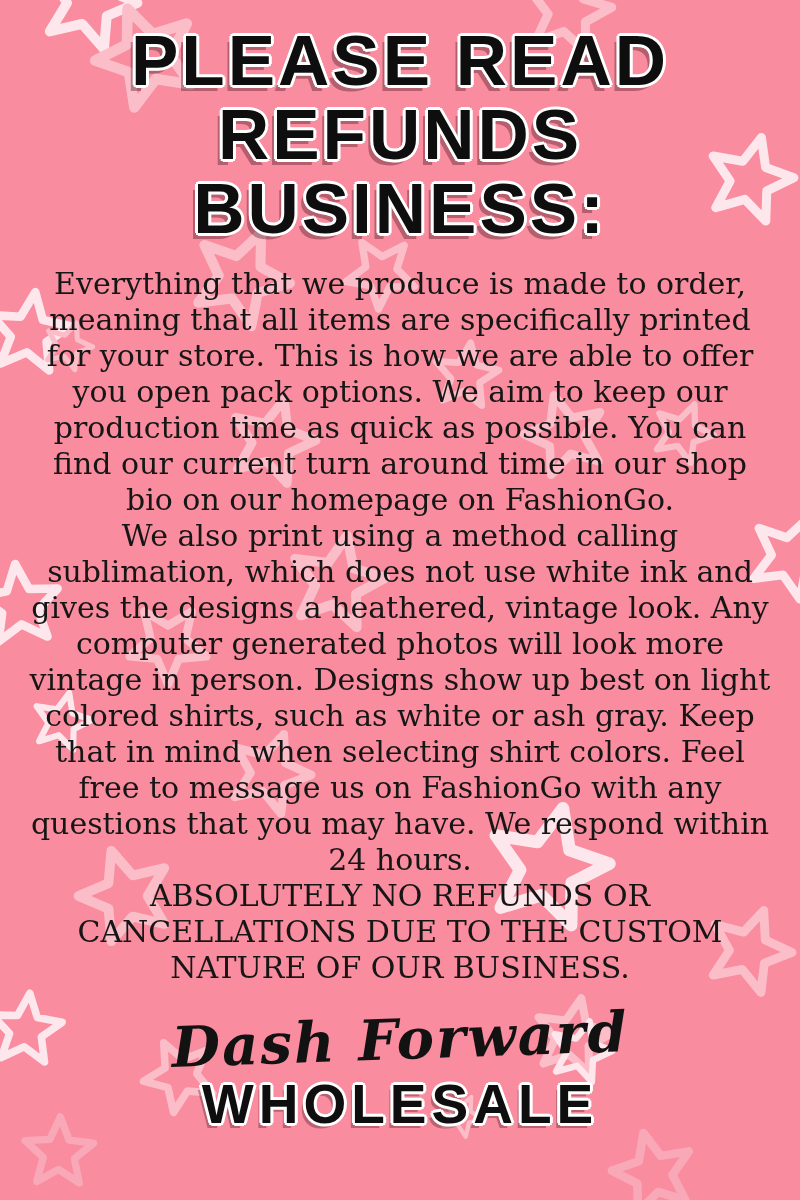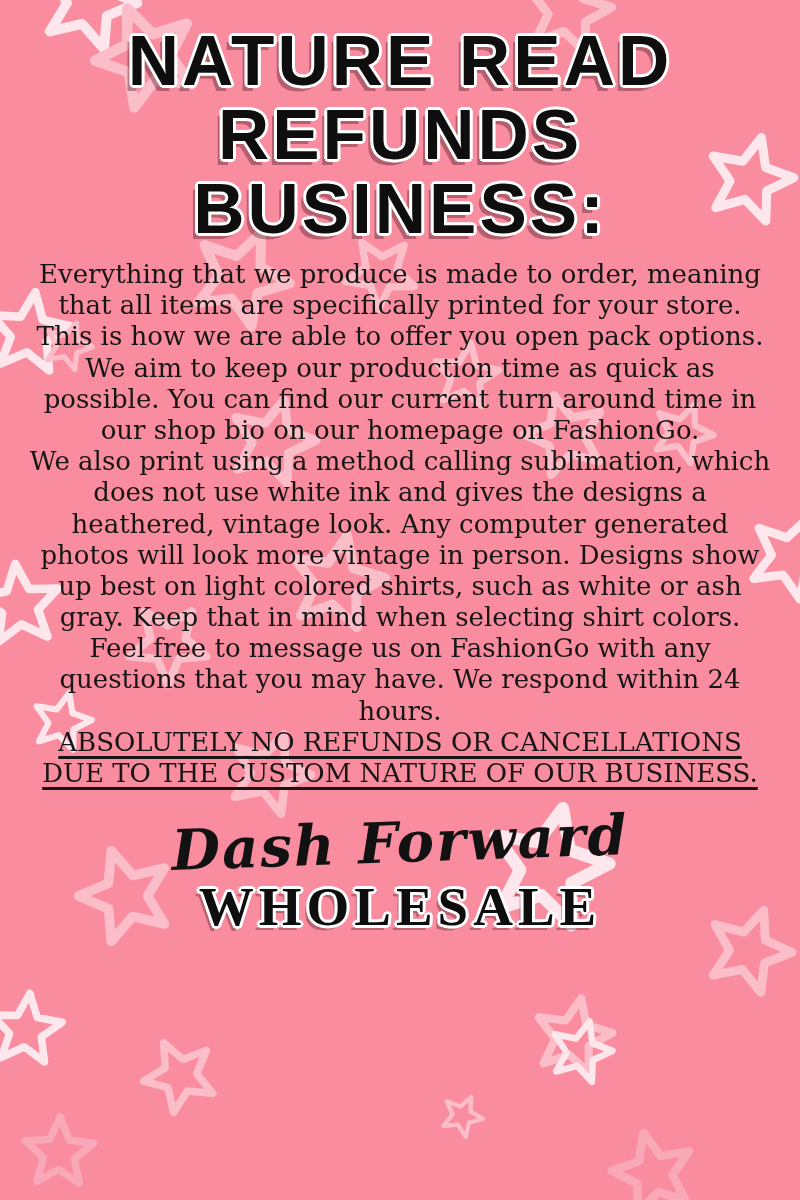--- a/index.html
+++ b/index.html
@@ -46,49 +46,48 @@
     text-shadow:
       -2px -2px 0 var(--outline, #fff),  2px -2px 0 var(--outline, #fff),
       -2px  2px 0 var(--outline, #fff),  2px  2px 0 var(--outline, #fff),
       -3px  0   0 var(--outline, #fff),  3px  0   0 var(--outline, #fff),
        0   -3px 0 var(--outline, #fff),  0    3px 0 var(--outline, #fff),
       -5px  6px 0 rgba(70, 20, 32, 0.38);
   }
 
   .body-wrap {
     width: 744px;
-    margin: 13px auto 0;
-    font-size: 26px;
+    margin: 20px auto 0;
+    font-size: 30px;
     line-height: 1.2;
     color: var(--text, #161616);
   }
   .body-wrap p { margin: 0; }
 
   .notice {
-    text-decoration: underline;
     text-decoration-thickness: 3px;
     text-underline-offset: 5px;
   }
 
   .signature { margin-top: 22px; }
   .script-name {
     display: block;
     font-family: "DejaVu Serif", cursive;
     font-style: italic;
     font-weight: 700;
     font-size: 56px;
     line-height: 62px;
     letter-spacing: 2px;
     color: #121212;
     transform: rotate(-2deg);
   }
   .wordmark {
     display: block;
     margin-top: 4px;
-    font-family: Liberation Serif, serif;
+    font-family: Liberation Sans, sans-serif;
     font-weight: 900;
     font-size: 55px;
     line-height: 60px;
     letter-spacing: 5px;
     color: var(--title, #0E0E0E);
     text-shadow:
       -2px -2px 0 var(--outline, #fff),  2px -2px 0 var(--outline, #fff),
       -2px  2px 0 var(--outline, #fff),  2px  2px 0 var(--outline, #fff),
       -3px  0   0 var(--outline, #fff),  3px  0   0 var(--outline, #fff),
        0   -3px 0 var(--outline, #fff),  0    3px 0 var(--outline, #fff),
@@ -187,21 +186,21 @@
   <svg class="star medium" style="left:18px;  top:1112px; width:82px;  height:82px;  transform:rotate(2deg)">
       <use href="#star-shape"></use>
     </svg>
   <svg class="star medium" style="left:606px; top:1126px; width:95px;  height:95px;  transform:rotate(-14deg)">
       <use href="#star-shape"></use>
     </svg>
 
   <div class="content">
 
     <h1 class="title" style="margin:0">
-      <span class="title-line">NATURE READ</span>
+      <span class="title-line">PLEASE READ</span>
       <span class="title-line">REFUNDS</span>
       <span class="title-line">BUSINESS:</span>
     </h1>
 
     <div class="body-wrap">
       <p>Everything that we produce is made to order, meaning that all items are specifically printed for your store. This is how we are able to offer you open pack options. We aim to keep our production time as quick as possible. You can find our current turn around time in our shop bio on our homepage on FashionGo.</p>
       <p>We also print using a method calling sublimation, which does not use white ink and gives the designs a heathered, vintage look. Any computer generated photos will look more vintage in person.  Designs show up best on light colored shirts, such as white or ash gray. Keep that in mind when selecting shirt colors. Feel free to message us on FashionGo with any questions that you may have. We respond within 24 hours.</p>
       <p class="notice">ABSOLUTELY NO REFUNDS OR CANCELLATIONS DUE TO THE CUSTOM NATURE OF OUR BUSINESS.</p>
     </div>
 

